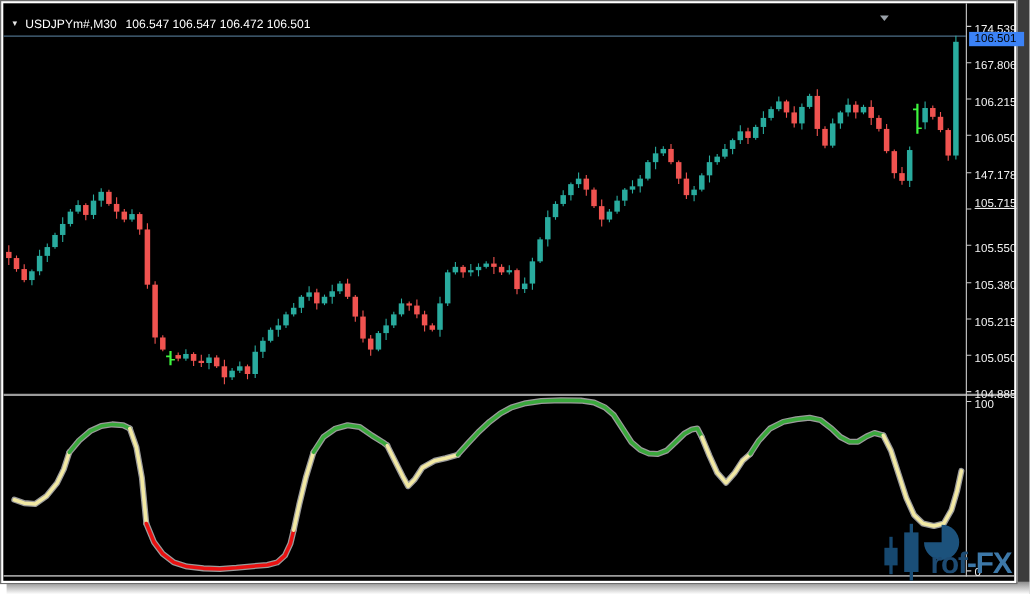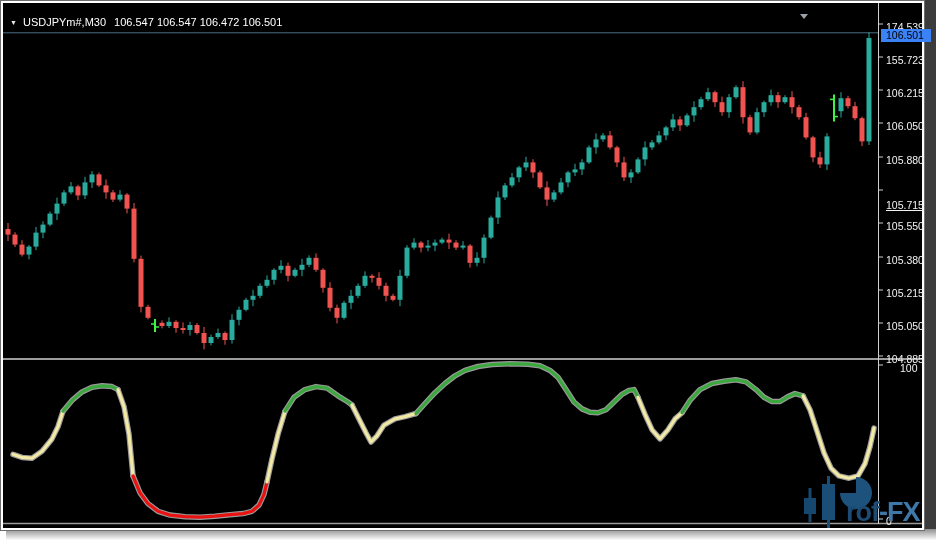--- a/index.html
+++ b/index.html
@@ -12,21 +12,21 @@
     background:linear-gradient(#8f8f8f,#fcfcfc);}
   #cv{position:absolute;left:0;top:0;}
   .title-bar{position:absolute;left:7px;top:13px;color:#ffffff;font-size:11px;white-space:nowrap;z-index:5;}
   .title-bar .dd{display:inline-block;font-size:7px;color:#e8e8e8;margin-right:6px;vertical-align:1px;cursor:pointer;}
   .title-bar .sym{margin-right:8px;}
   .ind-title{position:absolute;left:7px;top:365px;color:#ffffff;font-size:11px;white-space:nowrap;z-index:5;}
   .axis-label{position:absolute;left:883px;width:46px;color:#f2f2f2;font-size:10.5px;line-height:12px;white-space:nowrap;}
   .price-badge{position:absolute;left:878px;width:45px;height:13px;background:#3b82f6;color:#000;
     font-size:10.5px;line-height:13px;padding-left:5px;z-index:6;}
   .scale-label{position:absolute;left:883px;color:#f2f2f2;font-size:10.5px;line-height:12px;}
-  #scale-max{top:359px;margin-left:14px;}
+  #scale-max{top:359px;}
   #scale-min{top:512px;}
   .watermark{position:absolute;right:0;bottom:12px;width:142px;height:52px;z-index:8;}
   .watermark svg{overflow:hidden;}
 </style>
 </head>
 <body>
 
 <div class="stage">
 
   <div class="shadow-right"></div>
@@ -326,25 +326,25 @@
         <line x1="875.5" y1="516" x2="880" y2="516" stroke="#cfcfcf" stroke-width="1"></line>
       </svg>
 
     <div class="title-bar">
       <span class="dd">▼</span><span class="sym">USDJPYm#,M30</span><span>106.547 106.547 106.472 106.501</span>
     </div>
 
 
     <div id="labels">
         <div class="axis-label" style="top: 18px;">174.539</div>
-        <div class="axis-label" style="top: 51px;">155.723</div>
+        <div class="axis-label" style="top: 51px;">167.806</div>
         <div class="axis-label" style="top: 84px;">106.215</div>
         <div class="axis-label" style="top: 117px;">106.050</div>
-        <div class="axis-label" style="top: 151px;">105.880</div>
-        <div class="axis-label" style="top: 196px; text-decoration: underline;">105.715</div>
+        <div class="axis-label" style="top: 151px;">147.178</div>
+        <div class="axis-label" style="top: 176px; text-decoration: underline;">105.715</div>
         <div class="axis-label" style="top: 217px;">105.550</div>
         <div class="axis-label" style="top: 251px;">105.380</div>
         <div class="axis-label" style="top: 284px;">105.215</div>
         <div class="axis-label" style="top: 317px;">105.050</div>
         <div class="axis-label" style="top: 350px;">104.885</div>
       </div>
 
     <div class="price-badge" id="price-badge" style="top: 26px;">106.501</div>
 
     <div class="scale-label" id="scale-max">100</div>

